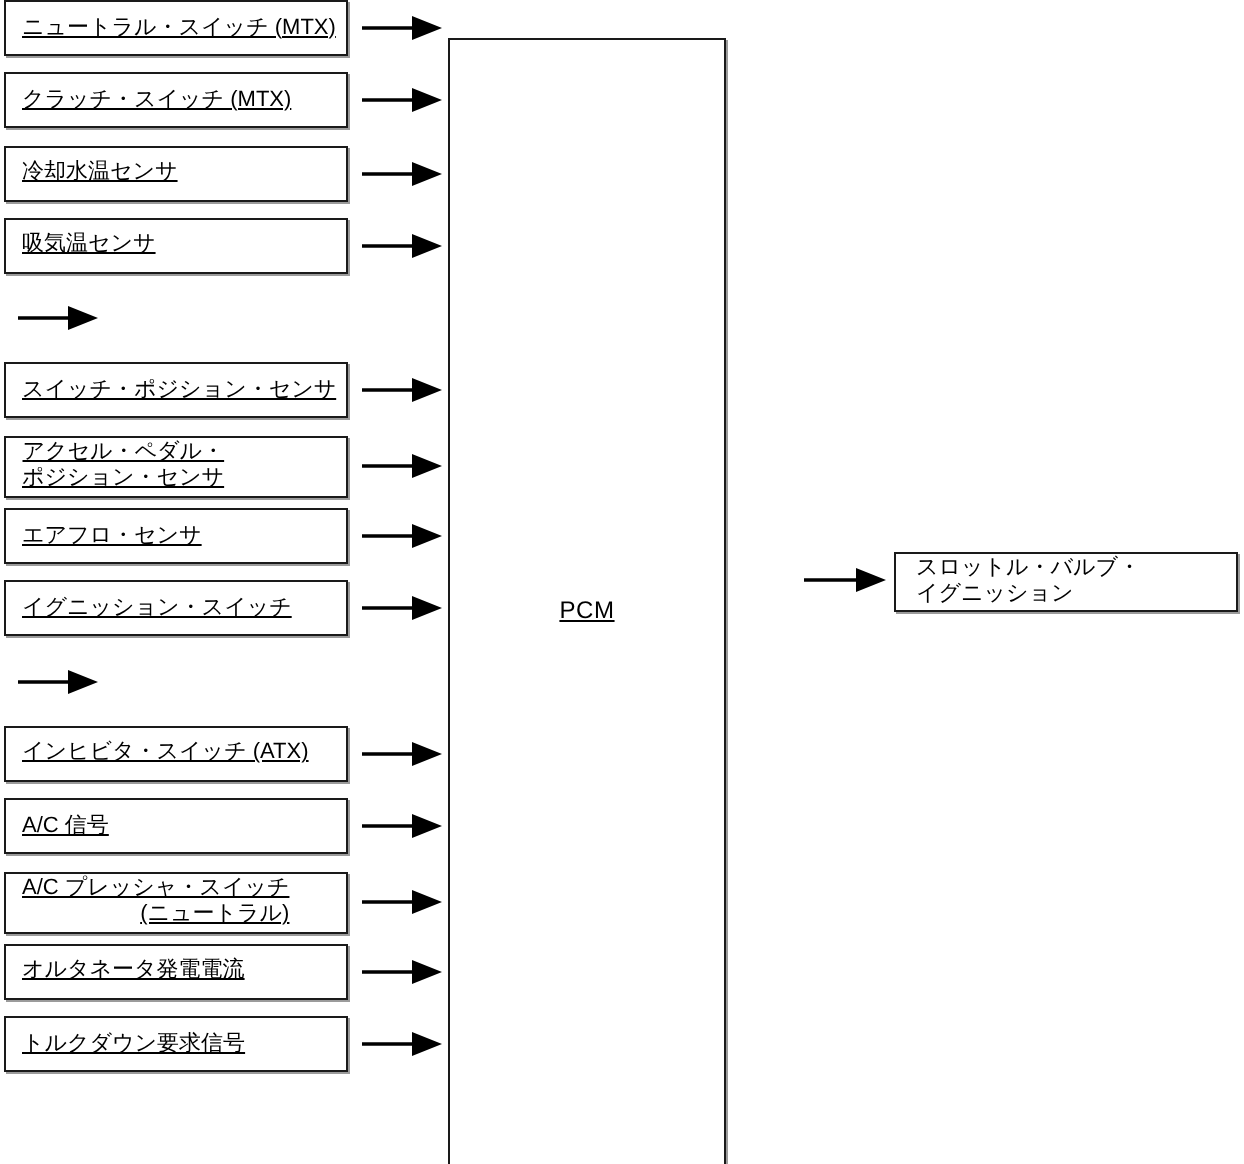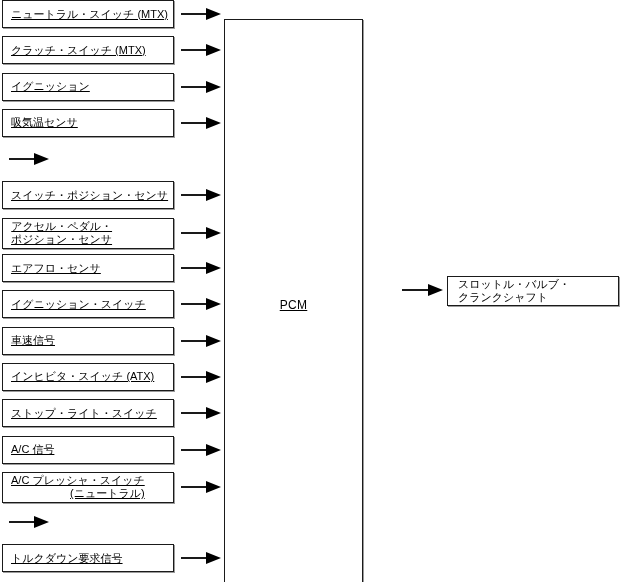--- a/index.html
+++ b/index.html
@@ -102,21 +102,21 @@
         <span class="label">クラッチ・スイッチ (MTX)</span>
       </div>
       <svg class="arrow-icon" width="41" height="14" viewBox="0 0 41 14">
           <line x1="0" y1="7" x2="27" y2="7" stroke="#000000" stroke-width="1.8"></line>
           <polygon points="25,1 40,7 25,13" fill="#000000"></polygon>
         </svg>
     </div>
 
     <div class="input-row">
       <div class="box input-box">
-        <span class="label">イグニッション</span>
+        <span class="label">冷却水温センサ</span>
       </div>
       <svg class="arrow-icon" width="41" height="14" viewBox="0 0 41 14">
           <line x1="0" y1="7" x2="27" y2="7" stroke="#000000" stroke-width="1.8"></line>
           <polygon points="25,1 40,7 25,13" fill="#000000"></polygon>
         </svg>
     </div>
 
     <div class="input-row">
       <div class="box input-box">
         <span class="label">吸気温センサ</span>
@@ -169,48 +169,36 @@
       <div class="box input-box">
         <span class="label">イグニッション・スイッチ</span>
       </div>
       <svg class="arrow-icon" width="41" height="14" viewBox="0 0 41 14">
           <line x1="0" y1="7" x2="27" y2="7" stroke="#000000" stroke-width="1.8"></line>
           <polygon points="25,1 40,7 25,13" fill="#000000"></polygon>
         </svg>
     </div>
 
     <div class="input-row">
-      <div class="box input-box">
-        <span class="label">車速信号</span>
-      </div>
       <svg class="arrow-icon" width="41" height="14" viewBox="0 0 41 14">
           <line x1="0" y1="7" x2="27" y2="7" stroke="#000000" stroke-width="1.8"></line>
           <polygon points="25,1 40,7 25,13" fill="#000000"></polygon>
         </svg>
     </div>
 
     <div class="input-row">
       <div class="box input-box">
         <span class="label">インヒビタ・スイッチ (ATX)</span>
       </div>
       <svg class="arrow-icon" width="41" height="14" viewBox="0 0 41 14">
           <line x1="0" y1="7" x2="27" y2="7" stroke="#000000" stroke-width="1.8"></line>
           <polygon points="25,1 40,7 25,13" fill="#000000"></polygon>
         </svg>
     </div>
 
-    <div class="input-row">
-      <div class="box input-box">
-        <span class="label">ストップ・ライト・スイッチ</span>
-      </div>
-      <svg class="arrow-icon" width="41" height="14" viewBox="0 0 41 14">
-          <line x1="0" y1="7" x2="27" y2="7" stroke="#000000" stroke-width="1.8"></line>
-          <polygon points="25,1 40,7 25,13" fill="#000000"></polygon>
-        </svg>
-    </div>
 
     <div class="input-row">
       <div class="box input-box">
         <span class="label">A/C 信号</span>
       </div>
       <svg class="arrow-icon" width="41" height="14" viewBox="0 0 41 14">
           <line x1="0" y1="7" x2="27" y2="7" stroke="#000000" stroke-width="1.8"></line>
           <polygon points="25,1 40,7 25,13" fill="#000000"></polygon>
         </svg>
     </div>
@@ -220,20 +208,23 @@
         <span class="label">A/C プレッシャ・スイッチ
 (ニュートラル)</span>
       </div>
       <svg class="arrow-icon" width="41" height="14" viewBox="0 0 41 14">
           <line x1="0" y1="7" x2="27" y2="7" stroke="#000000" stroke-width="1.8"></line>
           <polygon points="25,1 40,7 25,13" fill="#000000"></polygon>
         </svg>
     </div>
 
     <div class="input-row">
+      <div class="box input-box">
+        <span class="label">オルタネータ発電電流</span>
+      </div>
       <svg class="arrow-icon" width="41" height="14" viewBox="0 0 41 14">
           <line x1="0" y1="7" x2="27" y2="7" stroke="#000000" stroke-width="1.8"></line>
           <polygon points="25,1 40,7 25,13" fill="#000000"></polygon>
         </svg>
     </div>
 
     <div class="input-row">
       <div class="box input-box">
         <span class="label">トルクダウン要求信号</span>
       </div>
@@ -249,16 +240,16 @@
     <span class="pcm-label">PCM</span>
   </div>
 
   <svg class="output-arrow" width="42" height="14" viewBox="0 0 42 14">
       <line x1="0" y1="7" x2="28" y2="7" stroke="#000000" stroke-width="1.8"></line>
       <polygon points="26,1 41,7 26,13" fill="#000000"></polygon>
     </svg>
 
   <div class="box output-box">
     <span class="label">スロットル・バルブ・
-クランクシャフト</span>
+イグニッション</span>
   </div>
 
 </div>
 
 </body></html>

